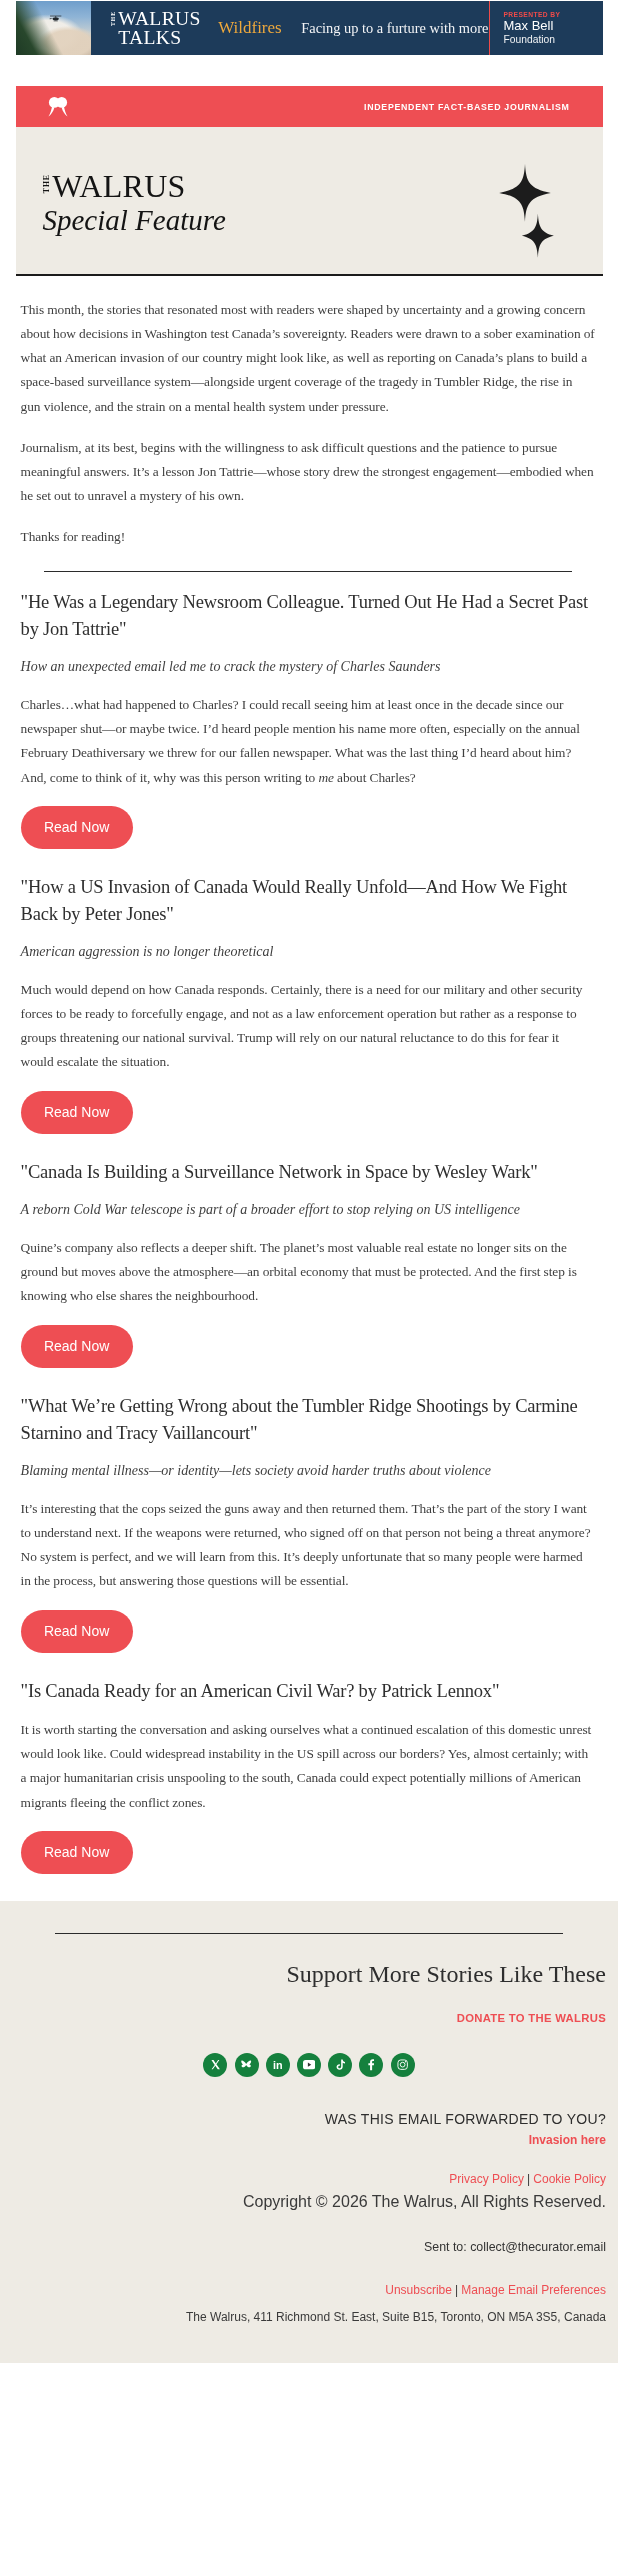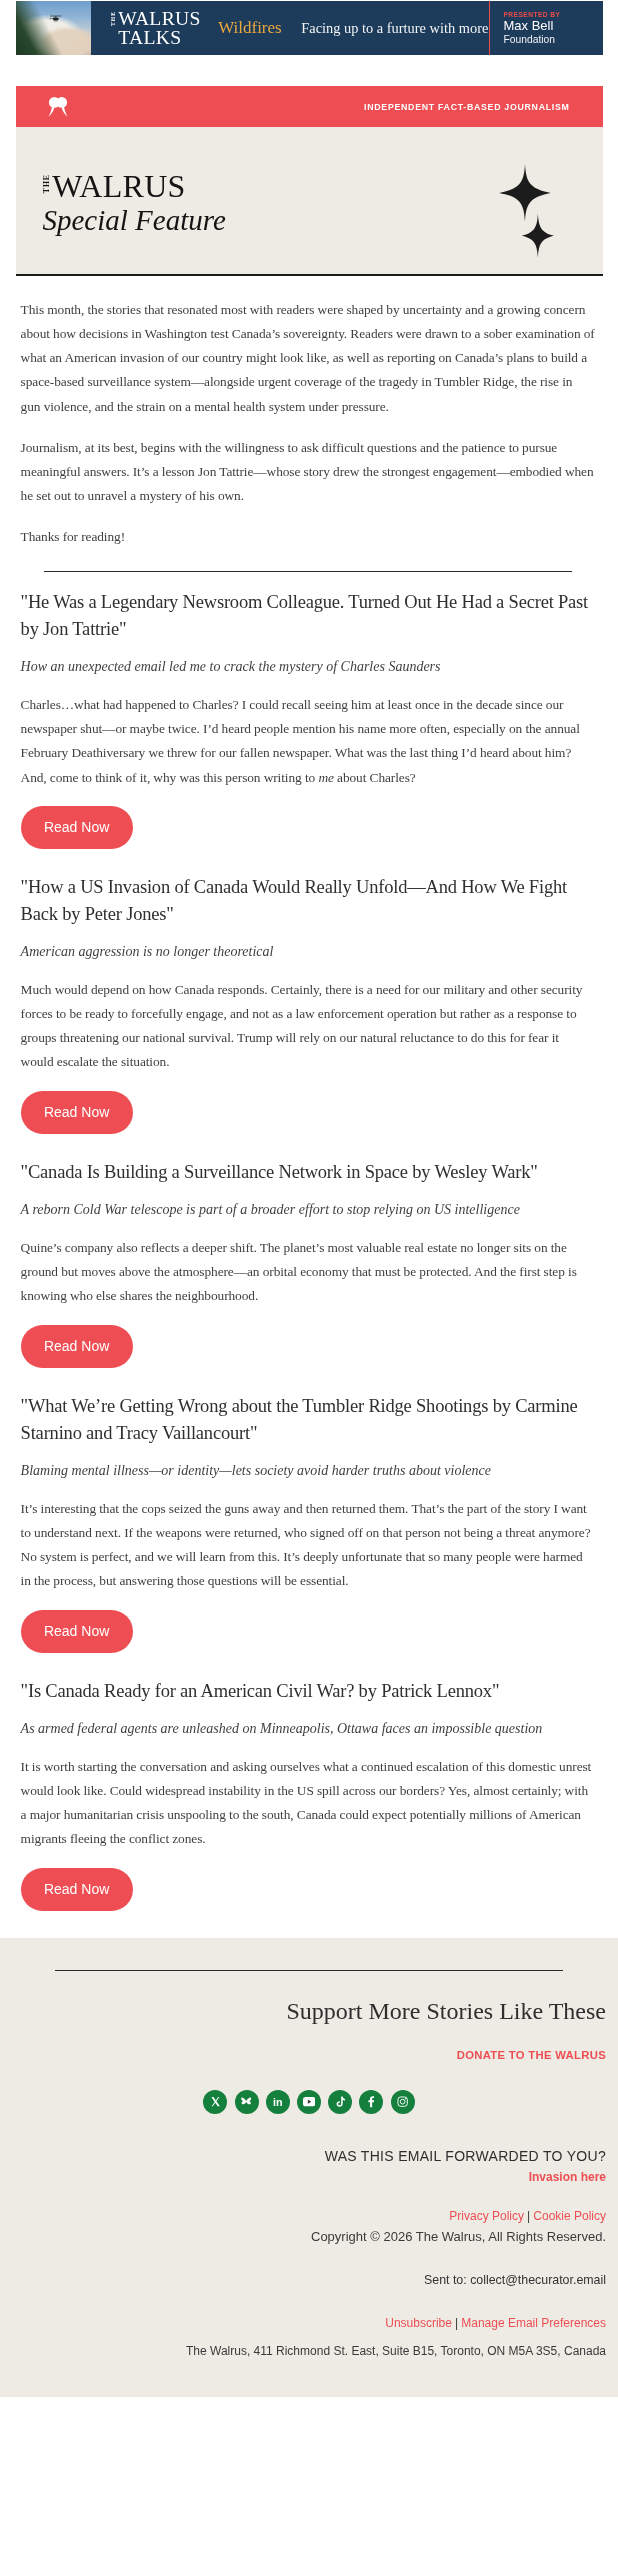--- a/index.html
+++ b/index.html
@@ -75,21 +75,21 @@
     display:flex;align-items:center;justify-content:center;cursor:pointer;
     font-family:"Liberation Sans",sans-serif;}
   .social-circle .txt{font-weight:bold;font-size:10.8px;line-height:1;}
   .forwarded{margin-top:34px;font-size:14px;letter-spacing:0.3px;color:#2e2e2e;
     font-stretch:condensed;}
   .subscribe{display:inline-block;margin-top:6.2px;color:#ee4e53;font-weight:bold;font-size:12px;
     text-decoration:none;cursor:pointer;}
   .policies{margin-top:25px;font-size:12px;}
   .policies a,.unsub-row a{color:#ee4e53;text-decoration:none;cursor:pointer;}
   .sep{color:#3a3a3a;margin:0 3.1px;}
-  .copyright{margin-top:6.2px;font-size:13px;}
+  .copyright{margin-top:6.2px;font-size:16px;}
   .sent-to{margin-top:29px;font-size:12.4px;color:#333;}
   .unsub-row{margin-top:29px;font-size:12px;}
   .address{margin-top:13.4px;font-size:12px;}
   .bottom-gap{height:18.5px;background:#fff;}
 </style>
 </head>
 <body>
 
 <div class="page">
 
@@ -179,21 +179,20 @@
 
     <div class="article">
       <h2 class="article-title">"What We’re Getting Wrong about the Tumbler Ridge Shootings by Carmine Starnino and Tracy Vaillancourt"</h2>
       <div class="article-sub">Blaming mental illness—or identity—lets society avoid harder truths about violence</div>
       <div class="article-body"><span>It’s interesting that the cops seized the guns away and then returned them. That’s the part of the story I want to understand next. If the weapons were returned, who signed off on that person not being a threat anymore? No system is perfect, and we will learn from this. It’s deeply unfortunate that so many people were harmed in the process, but answering those questions will be essential.</span></div>
       <a class="btn-read">Read Now</a>
     </div>
 
     <div class="article">
       <h2 class="article-title">"Is Canada Ready for an American Civil War? by Patrick Lennox"</h2>
-      <div class="article-sub">As armed federal agents are unleashed on Minneapolis, Ottawa faces an impossible question</div>
       <div class="article-body"><span>It is worth starting the conversation and asking ourselves what a continued escalation of this domestic unrest would look like. Could widespread instability in the US spill across our borders? Yes, almost certainly; with a major humanitarian crisis unspooling to the south, Canada could expect potentially millions of American migrants fleeing the conflict zones.</span></div>
       <a class="btn-read">Read Now</a>
     </div>
 
   </div>
 
   <div class="footer">
     <hr class="footer-rule">
     <h2 class="footer-heading">Support More Stories Like These</h2>
     <div><a class="donate-link">DONATE TO THE WALRUS</a></div>

